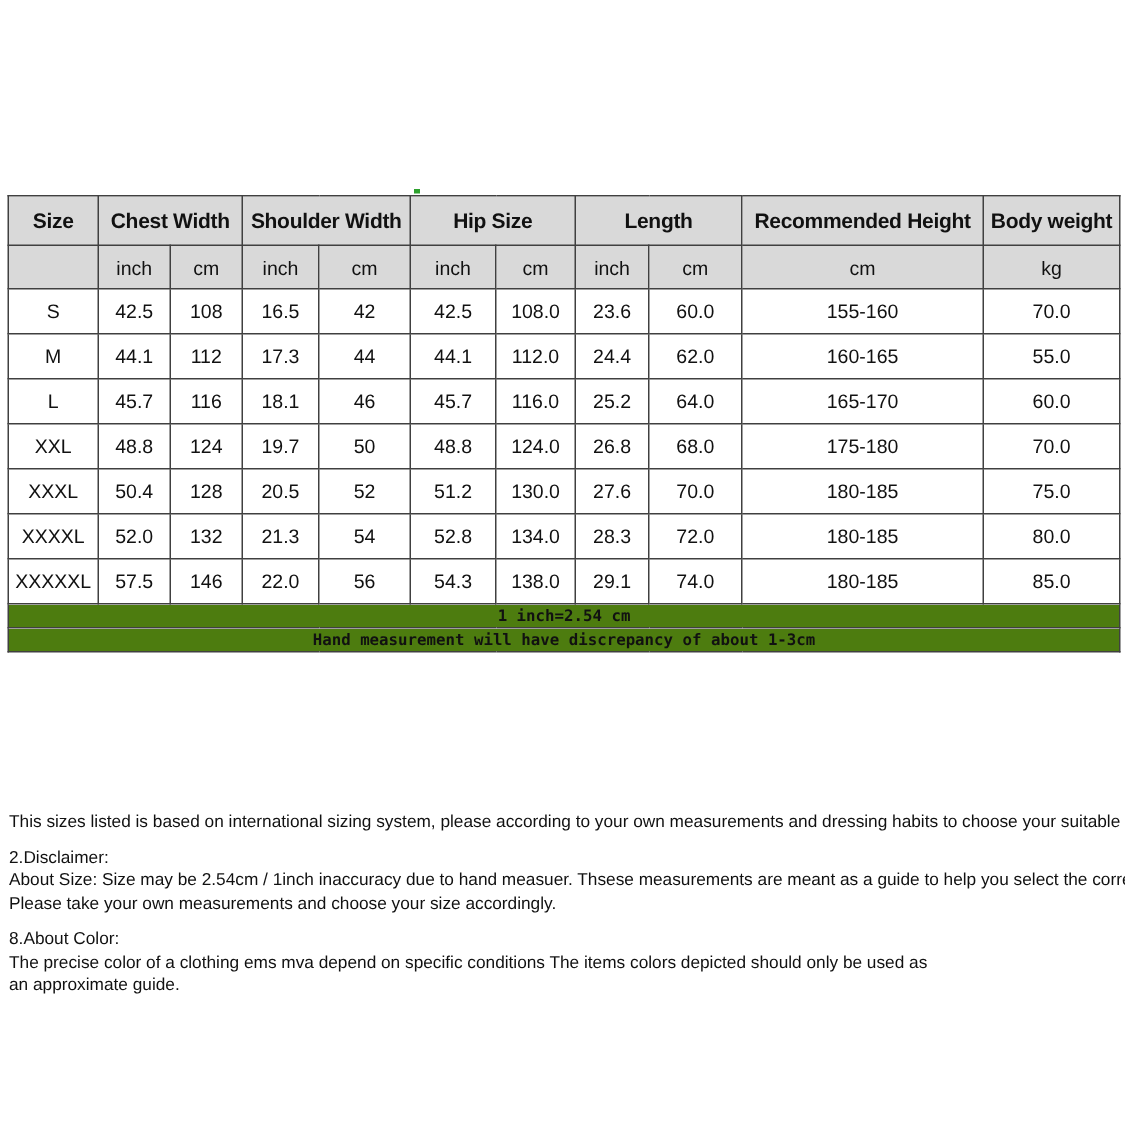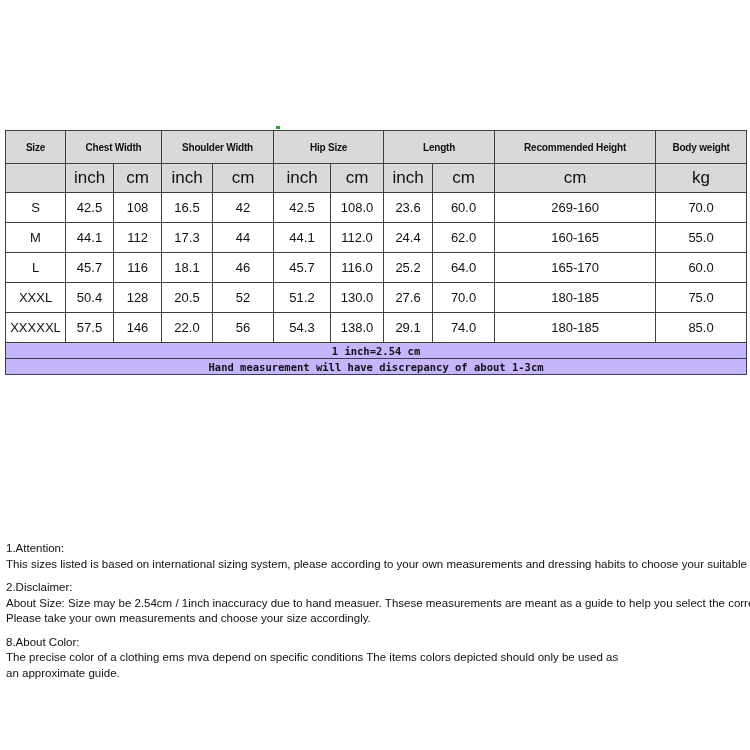--- a/index.html
+++ b/index.html
@@ -27,40 +27,40 @@
     text-align: center;
     vertical-align: middle;
     padding: 0;
     overflow: hidden;
     white-space: nowrap;
   }
   .group-th {
     background: var(--header-bg, #d9d9d9);
     height: 32px;
     font-weight: bold;
-    font-size: 10px;
+    font-size: 14px;
     letter-spacing: -0.2px;
   }
   .unit-th {
     background: var(--header-bg, #d9d9d9);
     height: 28px;
     font-weight: normal;
-    font-size: 17px;
+    font-size: 13px;
   }
   #tbody td {
     height: 29px;
     font-size: 13px;
     background: #ffffff;
   }
   #tfoot td {
     height: 15px;
     font-family: "DejaVu Sans Mono", monospace;
     font-weight: bold;
     font-size: 10.5px;
-    background: #c4b5fd;
+    background: #4d7c0f;
   }
   .green-mark {
     position: absolute;
     left: 276px;
     top: 126px;
     width: 4px;
     height: 3px;
     background: var(--green, #2ea12e);
   }
   #notes {
@@ -122,21 +122,21 @@
       <tr>
         <td>S</td>
         <td>42.5</td>
         <td>108</td>
         <td>16.5</td>
         <td>42</td>
         <td>42.5</td>
         <td>108.0</td>
         <td>23.6</td>
         <td>60.0</td>
-        <td>269-160</td>
+        <td>155-160</td>
         <td>70.0</td>
       </tr>
       <tr>
         <td>M</td>
         <td>44.1</td>
         <td>112</td>
         <td>17.3</td>
         <td>44</td>
         <td>44.1</td>
         <td>112.0</td>
@@ -152,33 +152,59 @@
         <td>18.1</td>
         <td>46</td>
         <td>45.7</td>
         <td>116.0</td>
         <td>25.2</td>
         <td>64.0</td>
         <td>165-170</td>
         <td>60.0</td>
       </tr>
       <tr>
+        <td>XXL</td>
+        <td>48.8</td>
+        <td>124</td>
+        <td>19.7</td>
+        <td>50</td>
+        <td>48.8</td>
+        <td>124.0</td>
+        <td>26.8</td>
+        <td>68.0</td>
+        <td>175-180</td>
+        <td>70.0</td>
+      </tr>
+      <tr>
         <td>XXXL</td>
         <td>50.4</td>
         <td>128</td>
         <td>20.5</td>
         <td>52</td>
         <td>51.2</td>
         <td>130.0</td>
         <td>27.6</td>
         <td>70.0</td>
         <td>180-185</td>
         <td>75.0</td>
       </tr>
       <tr>
+        <td>XXXXL</td>
+        <td>52.0</td>
+        <td>132</td>
+        <td>21.3</td>
+        <td>54</td>
+        <td>52.8</td>
+        <td>134.0</td>
+        <td>28.3</td>
+        <td>72.0</td>
+        <td>180-185</td>
+        <td>80.0</td>
+      </tr>
+      <tr>
         <td>XXXXXL</td>
         <td>57.5</td>
         <td>146</td>
         <td>22.0</td>
         <td>56</td>
         <td>54.3</td>
         <td>138.0</td>
         <td>29.1</td>
         <td>74.0</td>
         <td>180-185</td>
@@ -190,21 +216,20 @@
         <td colspan="11">1 inch=2.54 cm</td>
       </tr>
       <tr>
         <td colspan="11">Hand measurement will have discrepancy of about 1-3cm</td>
       </tr>
     </tbody>
 </table>
 
 <div id="notes">
     <div class="note">
-      <div class="note-heading">1.Attention:</div>
       <div class="note-line">This sizes listed is based on international sizing system, please according to your own measurements and dressing habits to choose your suitable size.</div>
     </div>
     <div class="note">
       <div class="note-heading">2.Disclaimer:</div>
       <div class="note-line">About Size: Size may be 2.54cm / 1inch inaccuracy due to hand measuer. Thsese measurements are meant as a guide to help you select the correct size.</div>
       <div class="note-line">Please take your own measurements and choose your size accordingly.</div>
     </div>
     <div class="note">
       <div class="note-heading">8.About Color:</div>
       <div class="note-line">The precise color of a clothing ems mva depend on specific conditions The items colors depicted should only be used as</div>

